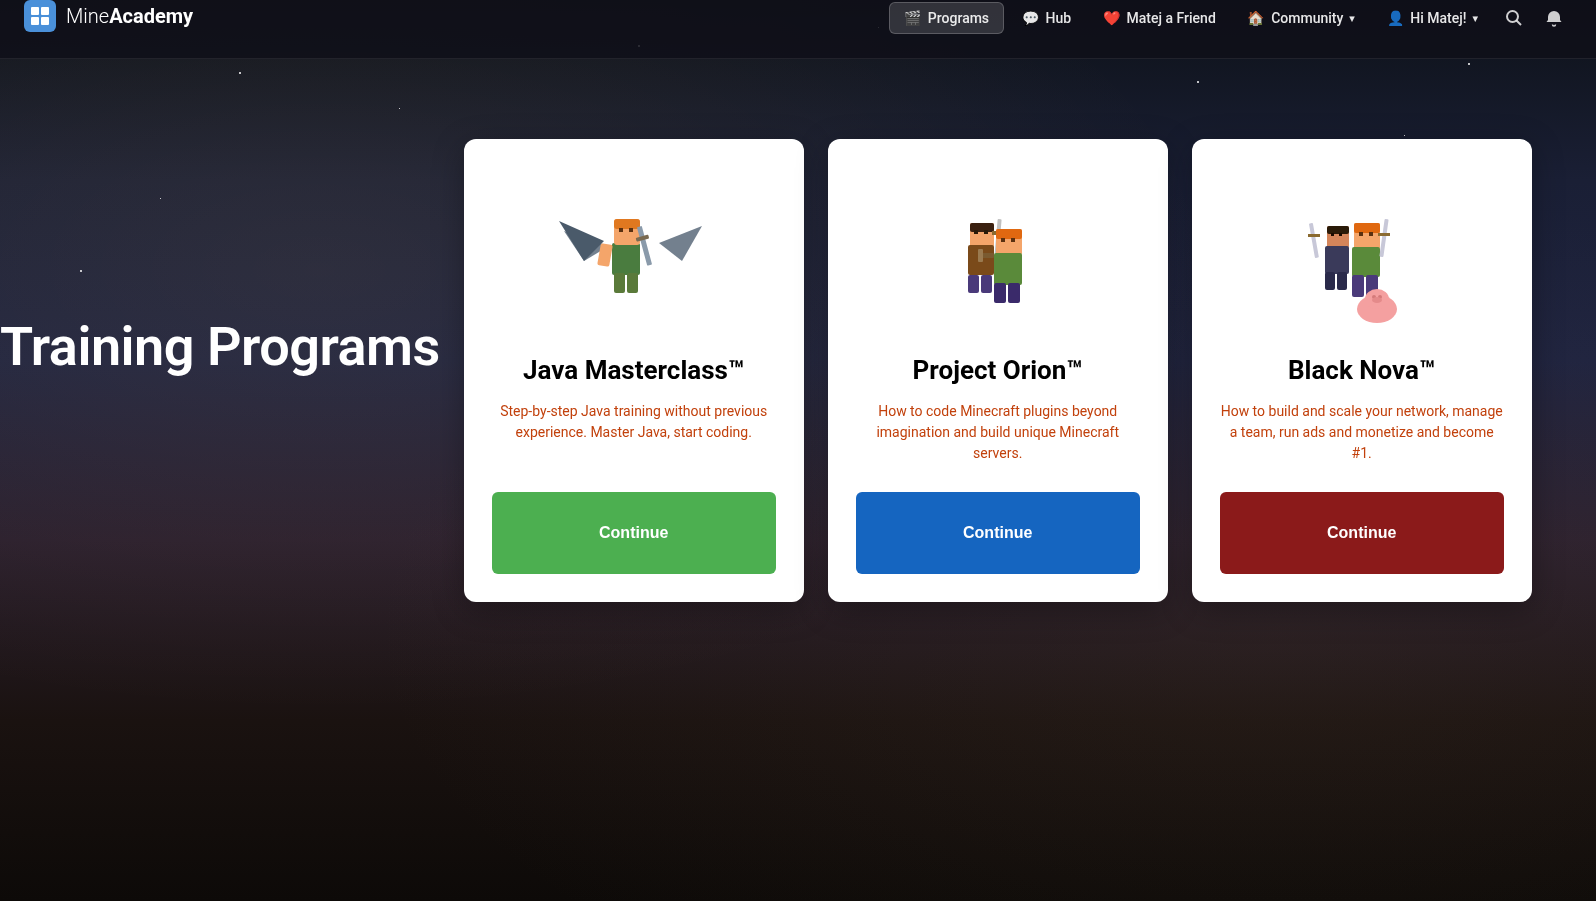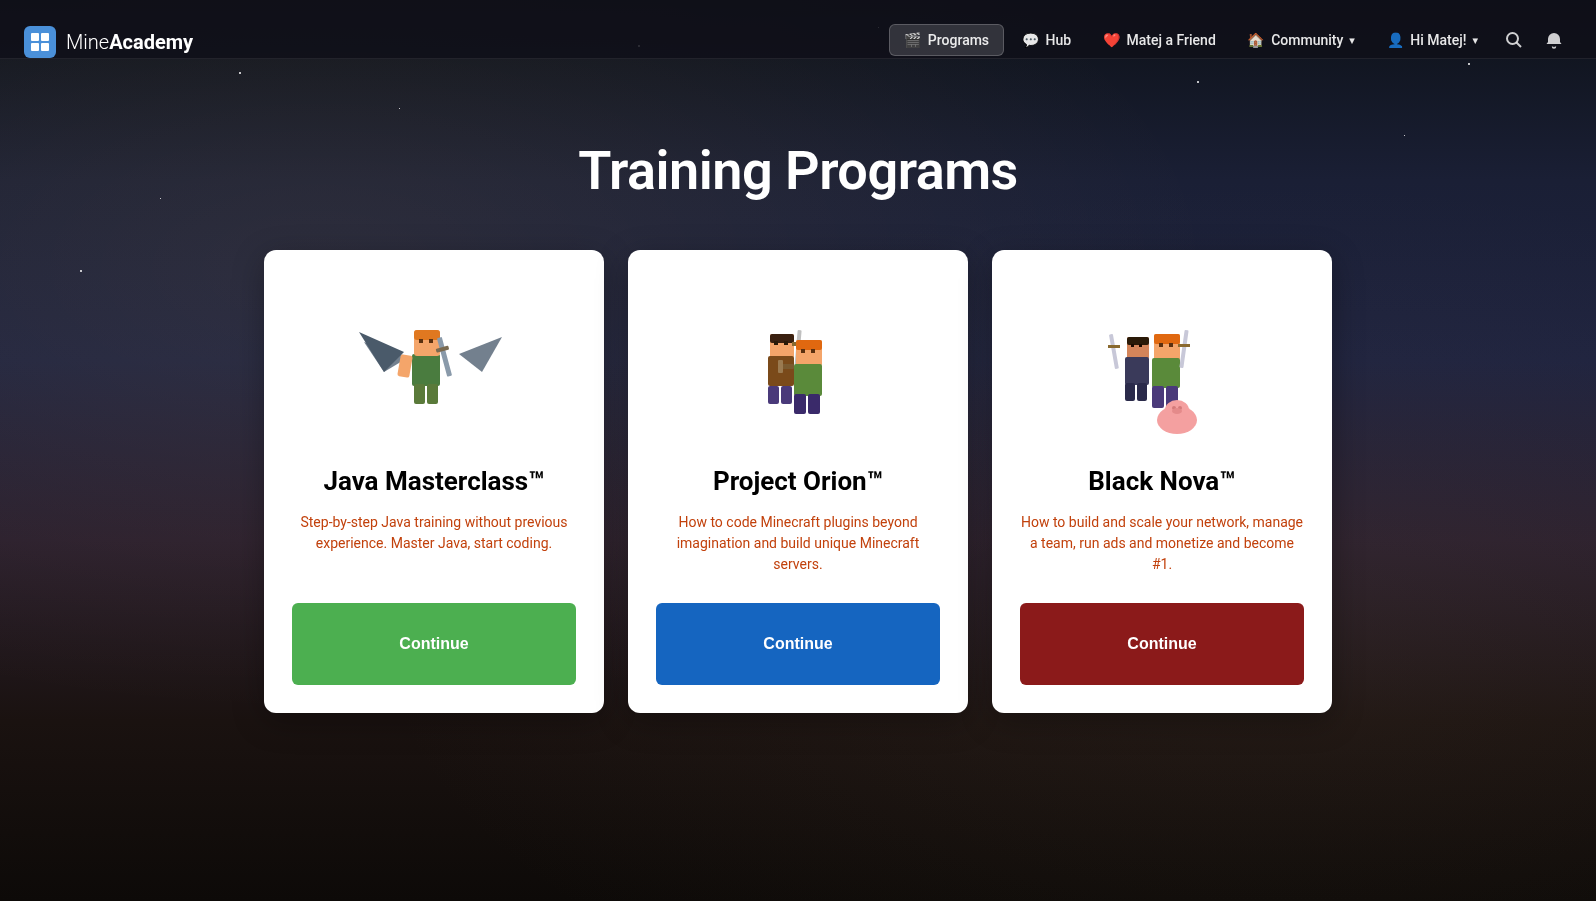--- a/index.html
+++ b/index.html
@@ -47,21 +47,21 @@
       position: absolute;
       background: white;
       border-radius: 50%;
     }
 
     
     nav {
       position: relative;
       z-index: 10;
       display: flex;
-      align-items: flex-end;
+      align-items: flex-start;
       height: 59px;
       padding: 0 24px;
       background: rgba(15, 15, 25, 0.85);
       border-bottom: 1px solid rgba(255,255,255,0.08);
     }
 
     .nav-logo {
       display: flex;
       align-items: center;
       gap: 10px;
@@ -132,21 +132,21 @@
       color: rgba(255,255,255,0.8);
       cursor: pointer;
       font-size: 16px;
     }
 
     
     main {
       position: relative;
       z-index: 5;
       display: flex;
-      flex-direction: column;
+      flex-direction: row;
       align-items: center;
       padding-top: 80px;
     }
 
     .page-title {
       color: white;
       font-size: 54px;
       font-weight: 600;
       margin-bottom: 48px;
       letter-spacing: -0.5px;

